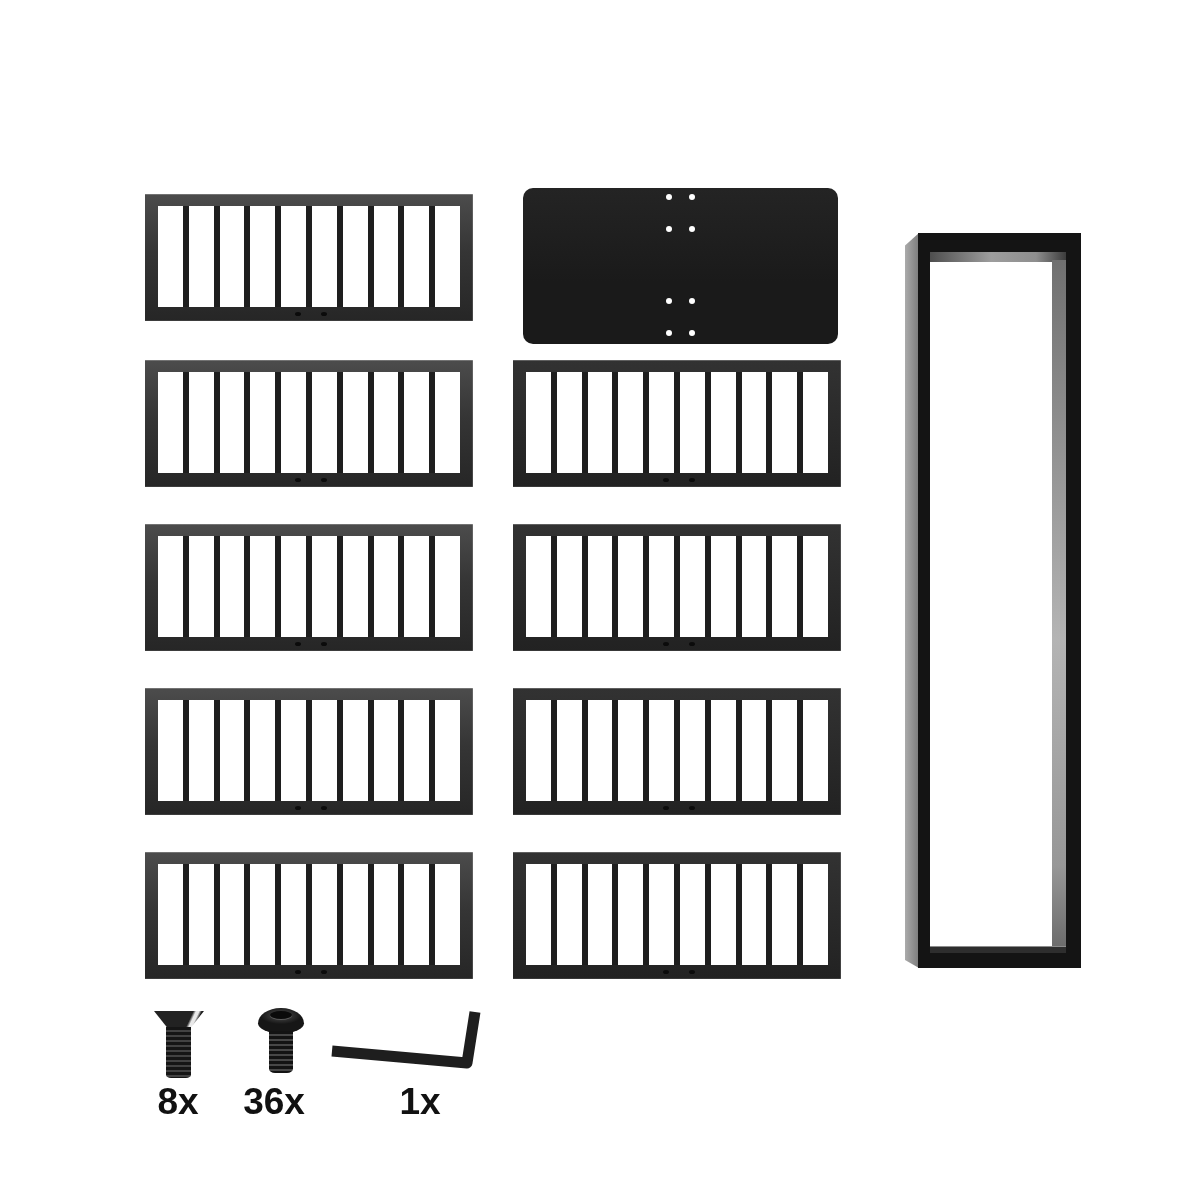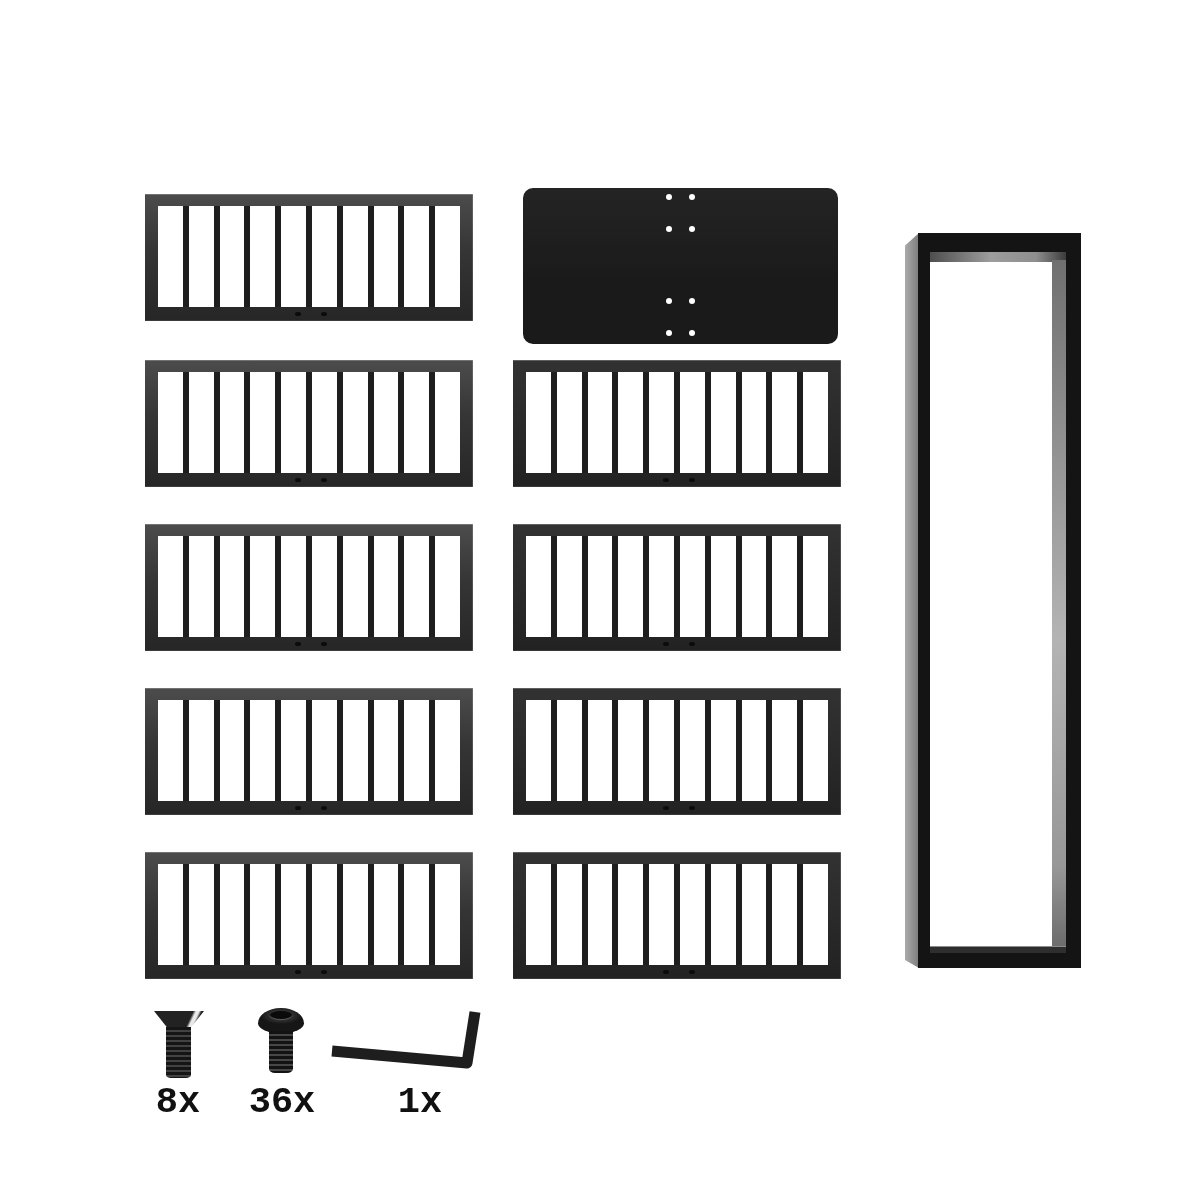--- a/index.html
+++ b/index.html
@@ -1,19 +1,19 @@
 <!DOCTYPE html>
 <html style="--background: #ffffff; --panel-frame: #2f2f2f; --panel-bar: #1e1e1e; --plate: #1a1a1a; --leg-front: #141414; --leg-side: #8f8f8f; --hardware: #1e1e1e; --label-text: #111111;"><head>
 <meta charset="utf-8">
 <style>
   html,body{margin:0;padding:0;background:#fff;}
   .canvas{
     position:relative;width:1200px;height:1200px;overflow:hidden;
     background:var(--background,#ffffff);
-    font-family:Liberation Mono, monospace;
+    font-family:Liberation Sans, sans-serif;
   }
 
   
   .panel{
     position:absolute;width:328px;height:127px;box-sizing:border-box;
     padding:12px 13px 14px;
     background:linear-gradient(180deg,#4c4c4c,#353535 45%,#262626);
     box-shadow:inset 0 1px 0 rgba(255,255,255,.22), inset -1px 0 0 rgba(255,255,255,.14), inset 0 -1px 0 rgba(255,255,255,.10);
   }
   .panel.flat{background:linear-gradient(180deg,#323232,#222222);}
@@ -82,21 +82,21 @@
     border-radius:0 0 6px 6px/0 0 4px 4px;
   }
   .hexkey{position:absolute;left:328px;top:1005px;width:165px;height:75px;}
   .hexkey path{stroke:var(--hardware,#1e1e1e);}
 
   .qty{
     position:absolute;top:1083px;height:38px;line-height:38px;text-align:center;
     font-size:37px;font-weight:700;color:var(--label-text,#111111);
   }
   .q0{left:146px;width:64px}
-  .q1{left:236px;width:92px}
+  .q1{left:228px;width:92px}
   .q2{left:386px;width:68px}
 </style>
 </head>
 <body>
 
 <div class="canvas">
 
   <div class="panel l1">
       <div class="pgrid">
         <span class="slot"></span>

